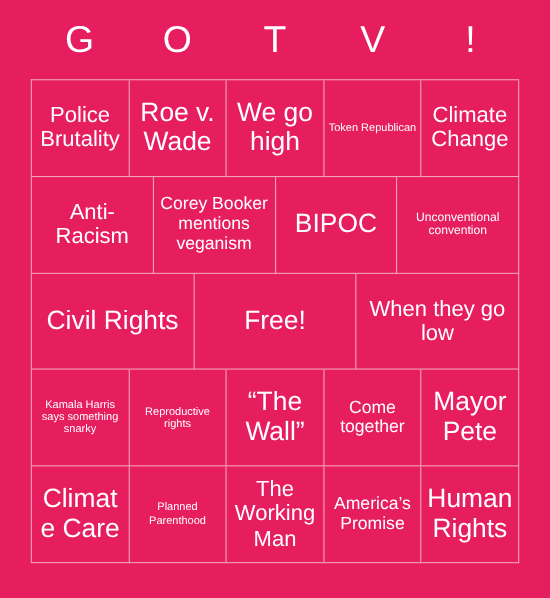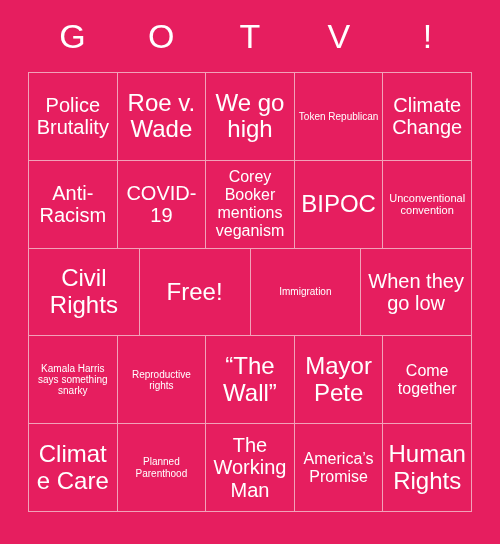--- a/index.html
+++ b/index.html
@@ -120,61 +120,55 @@
         </div>
         <div class="bingo-cell">
           <span class="cell-text fs-md">Climate Change</span>
         </div>
       </div>
       <div class="bingo-row">
         <div class="bingo-cell">
           <span class="cell-text fs-md">Anti-Racism</span>
         </div>
         <div class="bingo-cell">
-          <span class="cell-text fs-md">COVID-19</span>
-        </div>
-        <div class="bingo-cell">
           <span class="cell-text fs-sm">Corey Booker mentions veganism</span>
         </div>
         <div class="bingo-cell">
           <span class="cell-text fs-lg">BIPOC</span>
         </div>
         <div class="bingo-cell">
           <span class="cell-text fs-xxs">Unconventional convention</span>
         </div>
       </div>
       <div class="bingo-row">
         <div class="bingo-cell">
           <span class="cell-text fs-lg">Civil Rights</span>
         </div>
         <div class="bingo-cell">
           <span class="cell-text fs-lg">Free!</span>
         </div>
         <div class="bingo-cell">
-          <span class="cell-text fs-xs">Immigration</span>
-        </div>
-        <div class="bingo-cell">
           <span class="cell-text fs-md">When they go low</span>
         </div>
       </div>
       <div class="bingo-row">
         <div class="bingo-cell">
           <span class="cell-text fs-xs">Kamala Harris says something snarky</span>
         </div>
         <div class="bingo-cell">
           <span class="cell-text fs-xs">Reproductive rights</span>
         </div>
         <div class="bingo-cell">
           <span class="cell-text fs-lg">“The Wall”</span>
         </div>
         <div class="bingo-cell">
-          <span class="cell-text fs-lg">Mayor Pete</span>
+          <span class="cell-text fs-sm">Come together</span>
         </div>
         <div class="bingo-cell">
-          <span class="cell-text fs-sm">Come together</span>
+          <span class="cell-text fs-lg">Mayor Pete</span>
         </div>
       </div>
       <div class="bingo-row">
         <div class="bingo-cell">
           <span class="cell-text fs-lg">Climate Care</span>
         </div>
         <div class="bingo-cell">
           <span class="cell-text fs-xs">Planned Parenthood</span>
         </div>
         <div class="bingo-cell">

